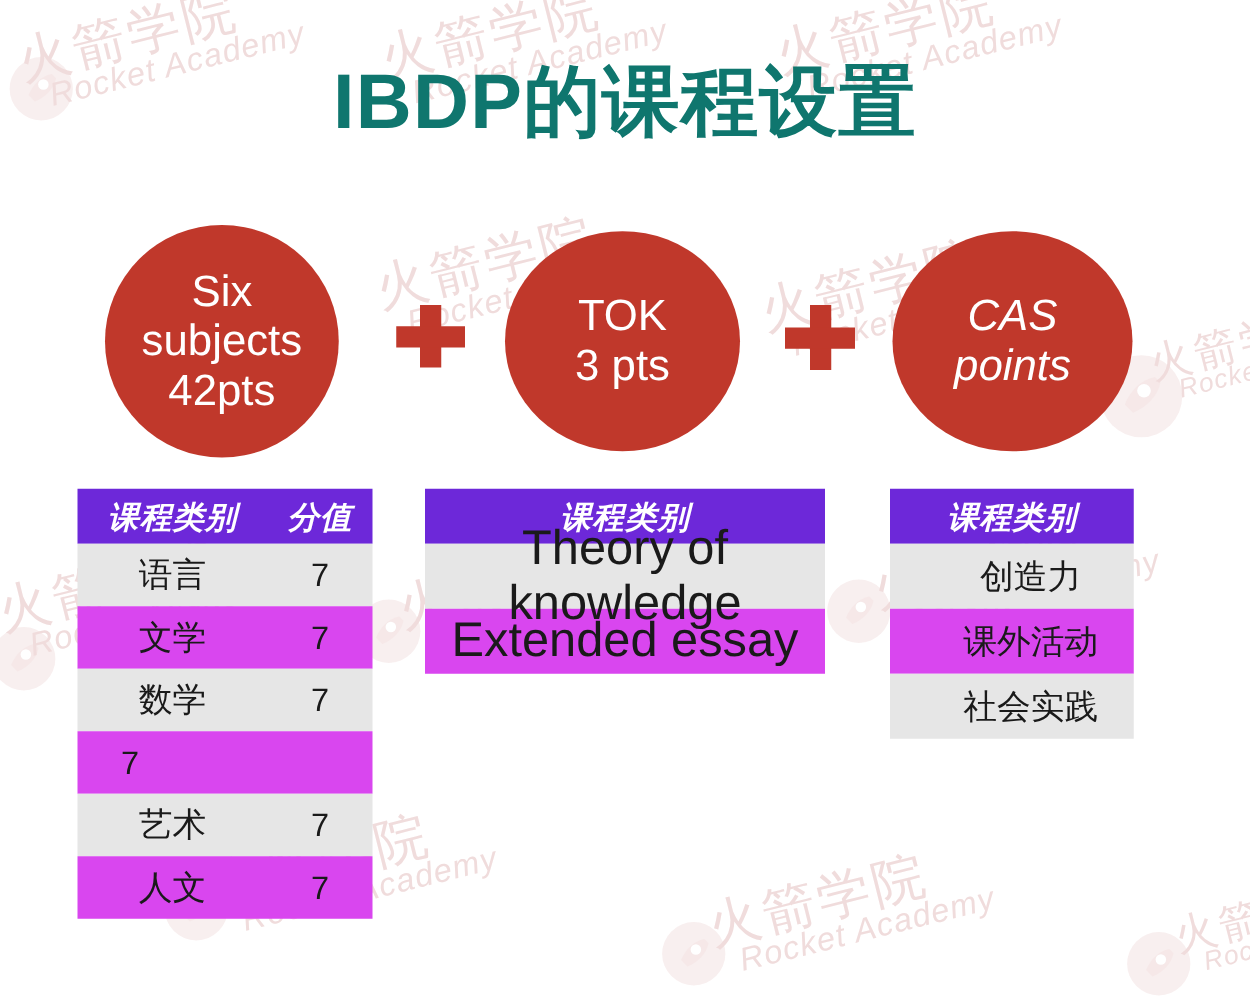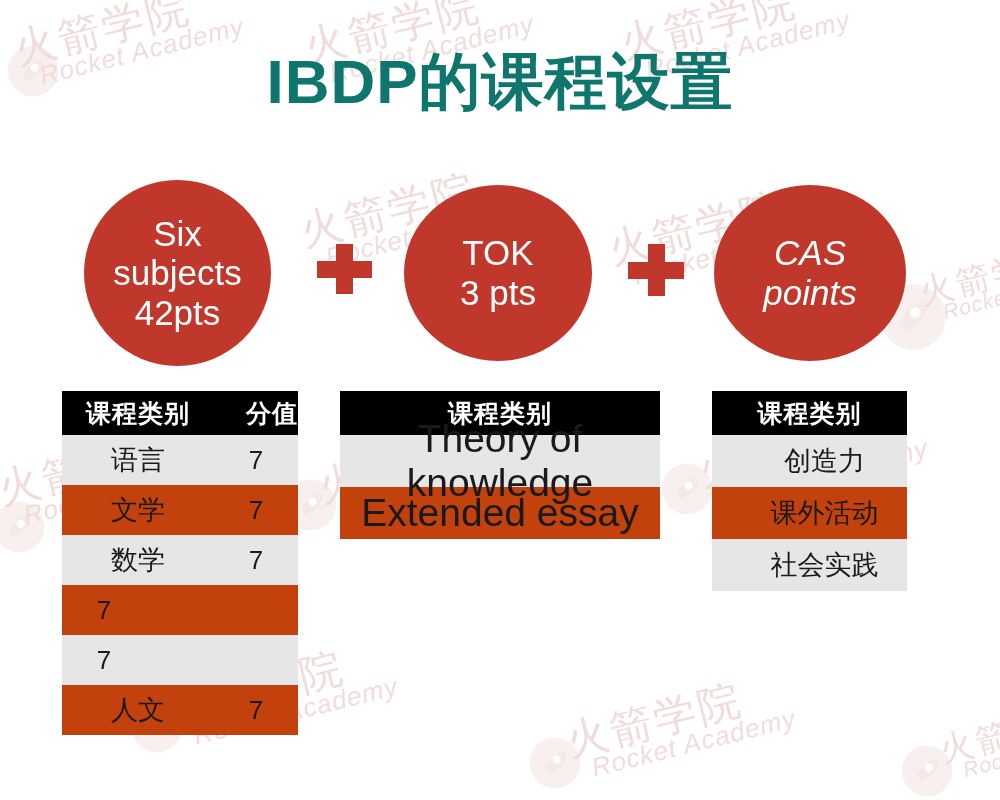--- a/index.html
+++ b/index.html
@@ -122,40 +122,41 @@
   }
   #plus-1 { left: 317px; top: 244px; width: 55px; height: 50px; }
   #plus-2 { left: 628px; top: 244px; width: 56px; height: 52px; }
 
   
   .tbl {
     position: absolute;
     z-index: 20;
   }
   .tbl-head {
-    background: #000000;
+    background: #6d28d9;
     color: #ffffff;
     font-size: 25px;
     font-weight: bold;
     display: flex;
     align-items: center;
     justify-content: center;
     letter-spacing: 1px;
+    font-style: italic;
   }
   .tbl-head .h-cat { text-align: center; }
-  .tbl-head .h-score { text-align: right; }
+  .tbl-head .h-score { text-align: center; }
 
   .row {
     display: flex;
     align-items: center;
     color: #1a1a1a;
     font-size: 27px;
   }
   .row.odd  { background: #e6e6e6; }
-  .row.even { background: #c2410c; }
+  .row.even { background: #d946ef; }
   .row .c-cat   { text-align: center; }
   .row .c-score { text-align: center; }
 
   
   #table-1 { left: 62px; top: 391px; width: 236px; }
   #table-1 .tbl-head { height: 44px; }
   #table-1 .tbl-head .h-cat   { flex: 0 0 152px; }
   #table-1 .tbl-head .h-score { flex: 0 0 84px; }
   #table-1 .row { height: 50px; }
   #table-1 .row .c-cat   { flex: 0 0 152px; }
@@ -319,20 +320,21 @@
       <div class="c-score">7</div>
     </div>
     <div class="row odd">
       <div class="c-cat">数学</div>
       <div class="c-score">7</div>
     </div>
     <div class="row even">
       <div class="c-score">7</div>
     </div>
     <div class="row odd">
+      <div class="c-cat">艺术</div>
       <div class="c-score">7</div>
     </div>
     <div class="row even">
       <div class="c-cat">人文</div>
       <div class="c-score">7</div>
     </div>
   </div>
 
   <div class="tbl" id="table-2">
     <div class="tbl-head">

